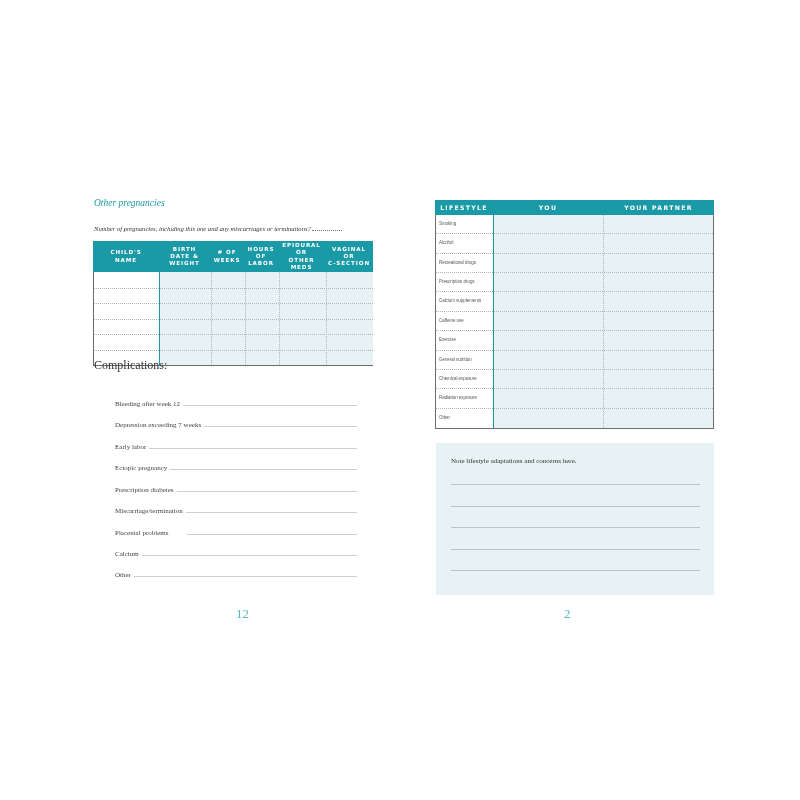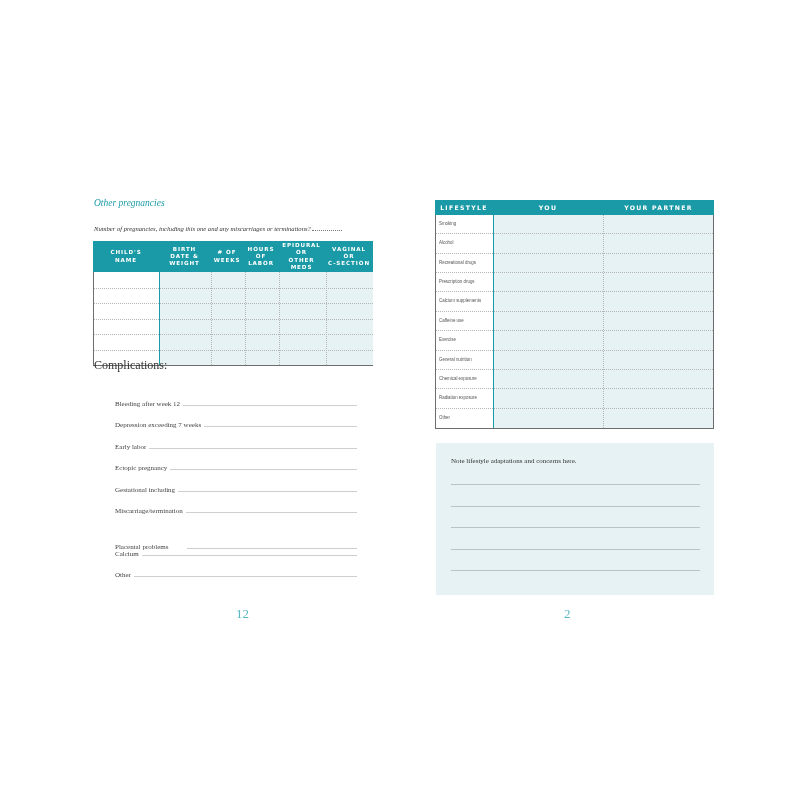--- a/index.html
+++ b/index.html
@@ -115,28 +115,28 @@
       </div>
       <div class="compl-item" style="top: 442.8px;">
         <span>Early labor</span>
         <span class="line"></span>
       </div>
       <div class="compl-item" style="top: 464.2px;">
         <span>Ectopic pregnancy</span>
         <span class="line"></span>
       </div>
       <div class="compl-item" style="top: 485.6px;">
-        <span>Gestational including</span>
+        <span>Prescription diabetes</span>
         <span class="line"></span>
       </div>
       <div class="compl-item" style="top: 507px;">
         <span>Miscarriage/termination</span>
         <span class="line"></span>
       </div>
-      <div class="compl-item" style="top: 543px; gap: 16px;">
+      <div class="compl-item" style="top: 529px; gap: 16px;">
         <span>Placental problems</span>
         <span class="line"></span>
       </div>
       <div class="compl-item" style="top: 549.8px;">
         <span>Calcium</span>
         <span class="line"></span>
       </div>
       <div class="compl-item" style="top: 571.2px;">
         <span>Other</span>
         <span class="line"></span>

